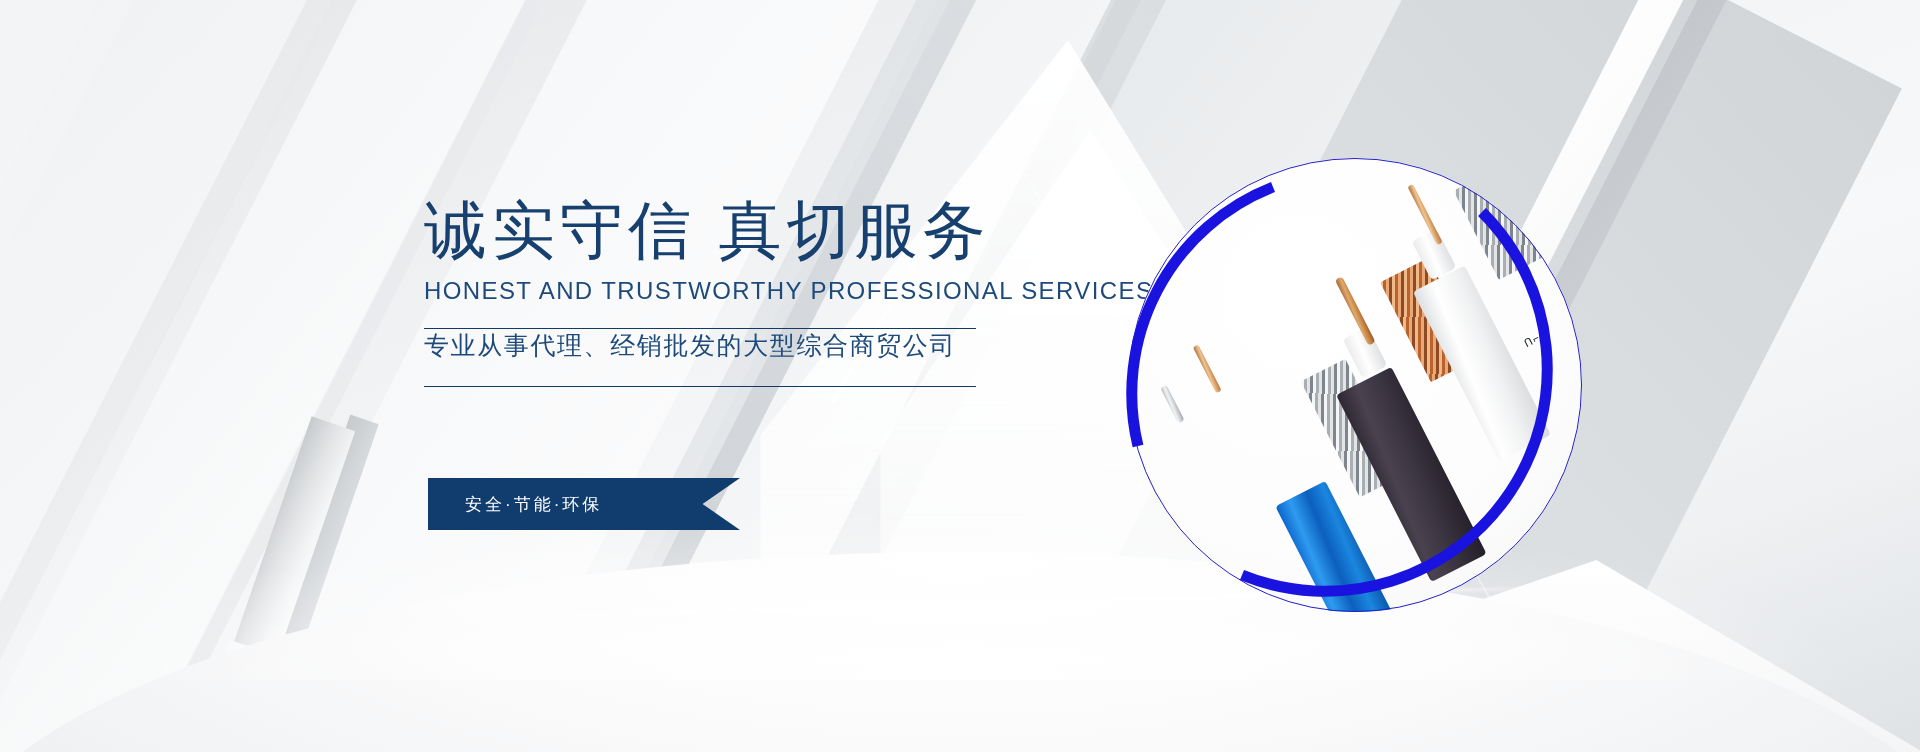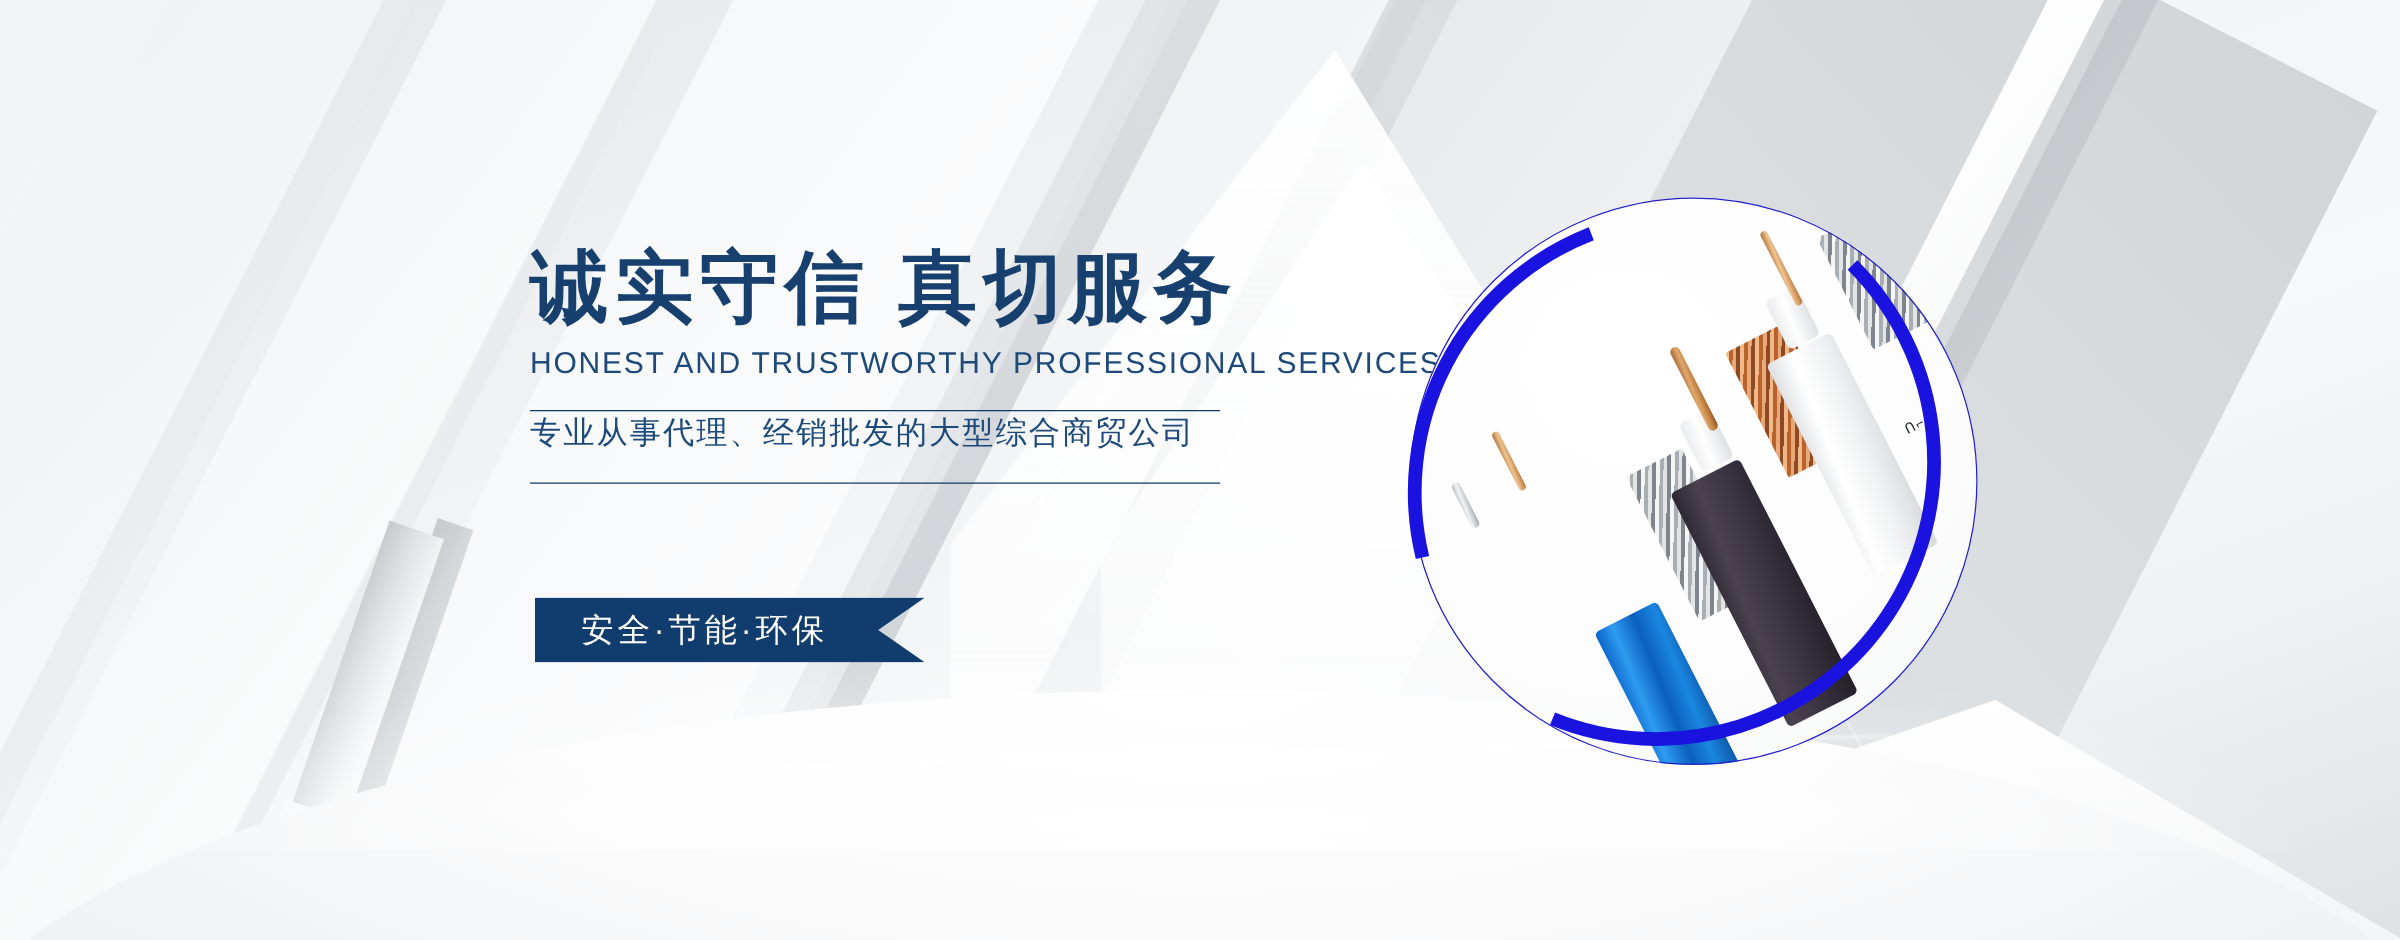--- a/index.html
+++ b/index.html
@@ -127,21 +127,21 @@
   .floor-line{
     position:absolute;left:430px;bottom:148px;width:1180px;height:3px;
     background:linear-gradient(90deg,rgba(255,255,255,0),#ffffff 30%,#ffffff 72%,rgba(255,255,255,0));
     filter:blur(1px);
     transform:rotate(-1.6deg);
   }
 
   
   .content{position:absolute;left:424px;top:196px;width:620px;}
   .headline{
-    font-size:63px;font-weight:700;letter-spacing:5px;
+    font-size:63px;font-weight:400;letter-spacing:5px;
     line-height:1.08;white-space:nowrap;
   }
   .subline{
     margin-top:13px;
     font-size:24px;font-weight:400;letter-spacing:1.4px;
     white-space:nowrap;
   }
   .rule{height:1px;width:552px;}
   .rule.top{margin-top:23px;}
   .rule.bot{margin-top:24px;}
@@ -156,21 +156,21 @@
     display:flex;align-items:center;
     clip-path:polygon(0 0,100% 0,100% 100%,0 100%,0 100%, 0 0);
   }
   .badge-bg{
     position:absolute;inset:0;
     clip-path:polygon(0 0, 100% 0, 88% 50%, 100% 100%, 0 100%);
   }
   .badge-txt{
     position:relative;z-index:2;
     margin-left:37px;
-    font-size:26px;letter-spacing:3px;color:#fff;white-space:nowrap;
+    font-size:17px;letter-spacing:3px;color:#fff;white-space:nowrap;
   }
 
   
   .medallion{position:absolute;left:1120px;top:150px;width:470px;height:470px;}
   .photo{
     position:absolute;left:8px;top:8px;width:454px;height:454px;
     border-radius:50%;overflow:hidden;
     background:radial-gradient(circle at 38% 30%,#ffffff 0%,#fdfdfd 55%,#f6f7f8 100%);
   }
   .ring-thin{

